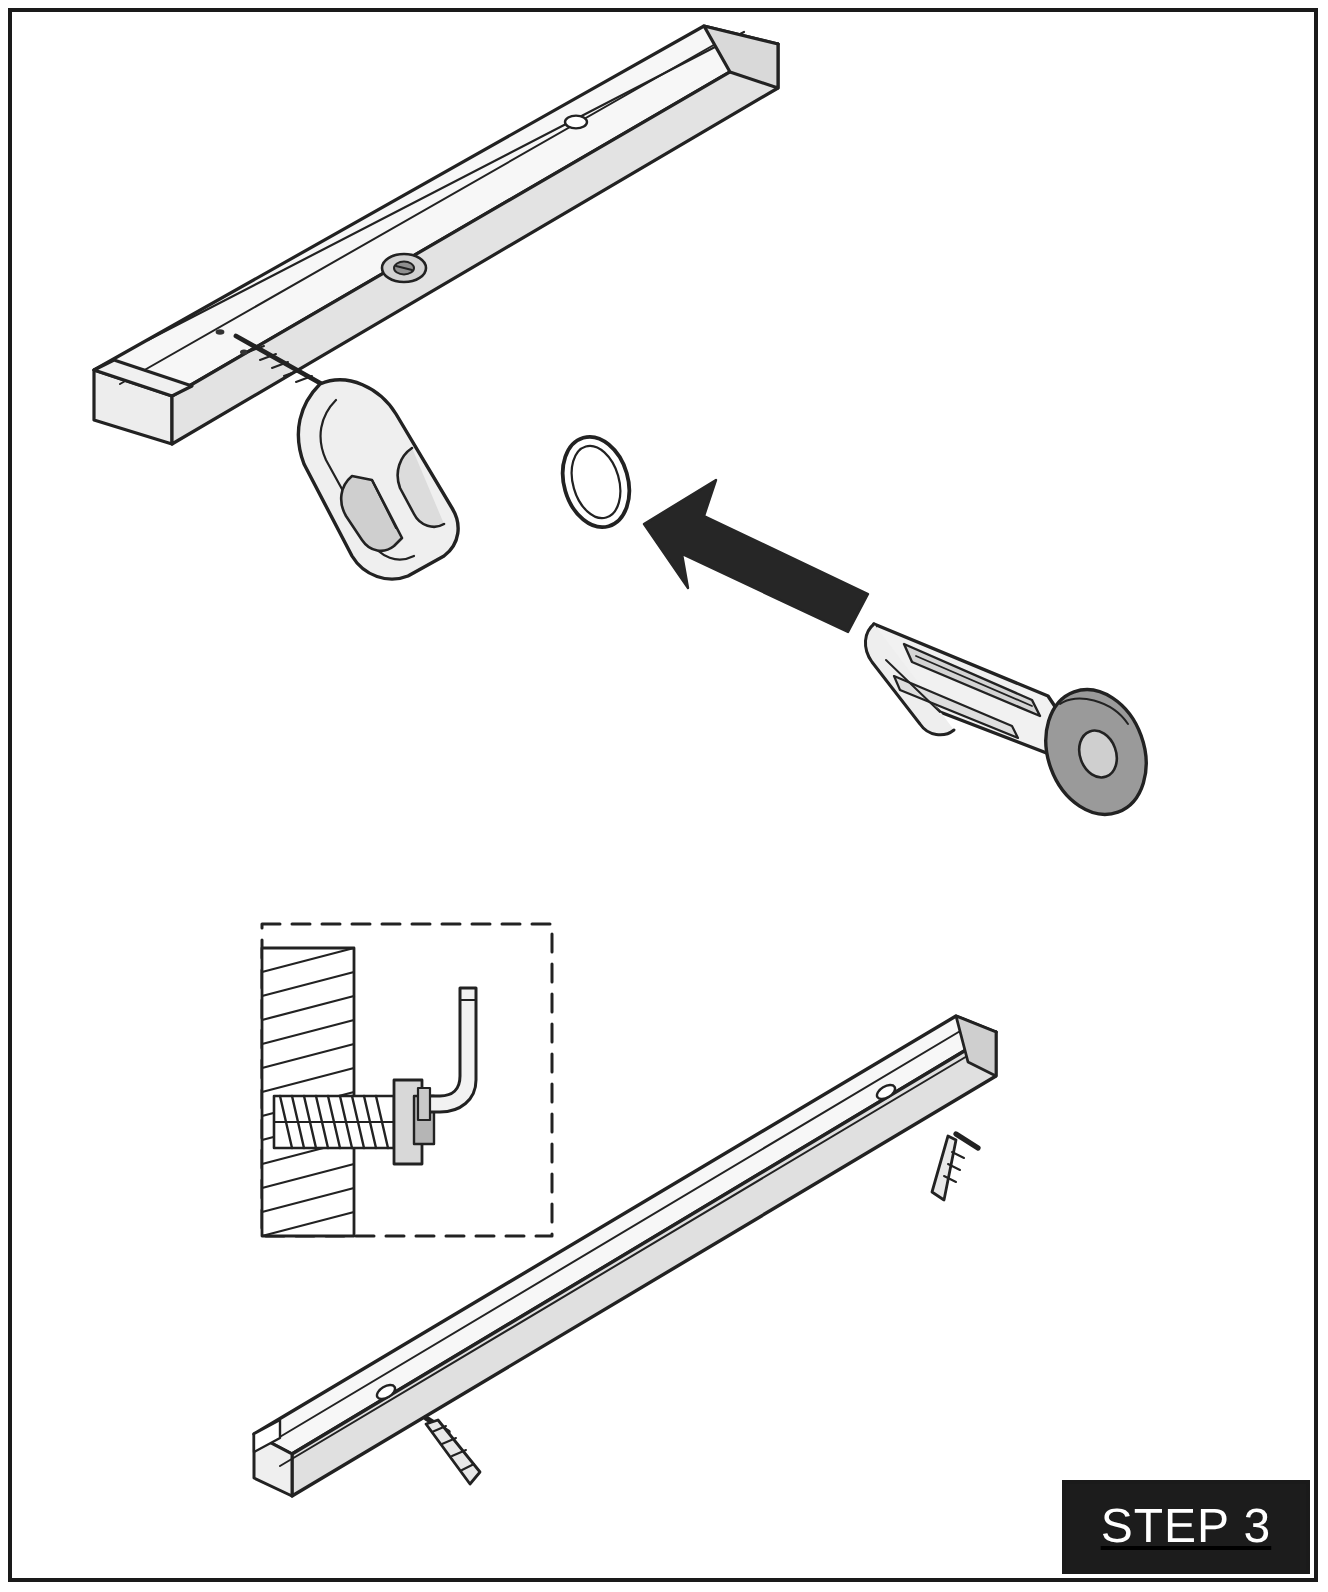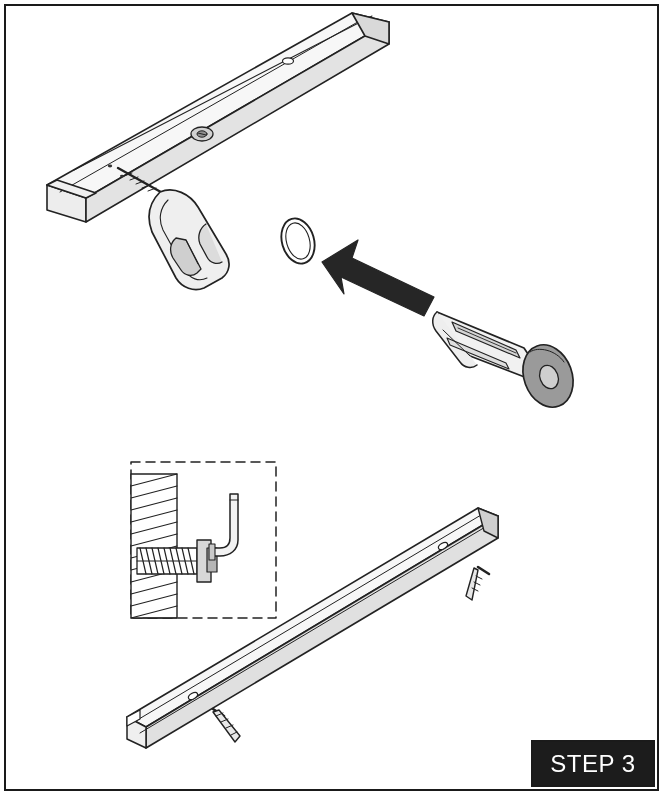--- a/index.html
+++ b/index.html
@@ -37,20 +37,21 @@
     left: 531px;
     top: 740px;
     width: 124px;
     height: 47px;
     background: #1c1c1c;
     border: 2px solid #1a1a1a;
     box-sizing: border-box;
     display: flex;
     align-items: center;
     justify-content: center;
+    text-decoration: underline;
   }
   #step-badge .label {
     color: #ffffff;
     font-size: 24px;
     letter-spacing: 0.5px;
     font-family: "Liberation Sans", sans-serif;
   }
 </style>
 </head>
 <body>

